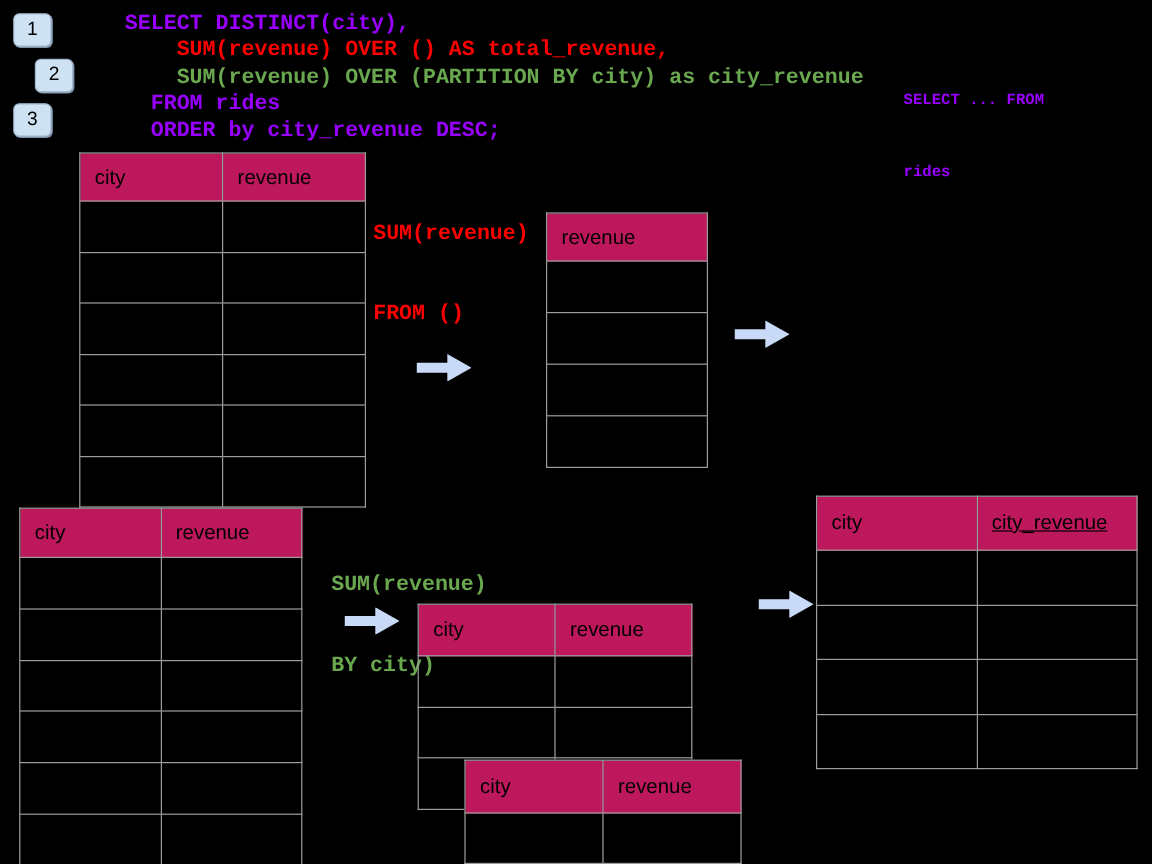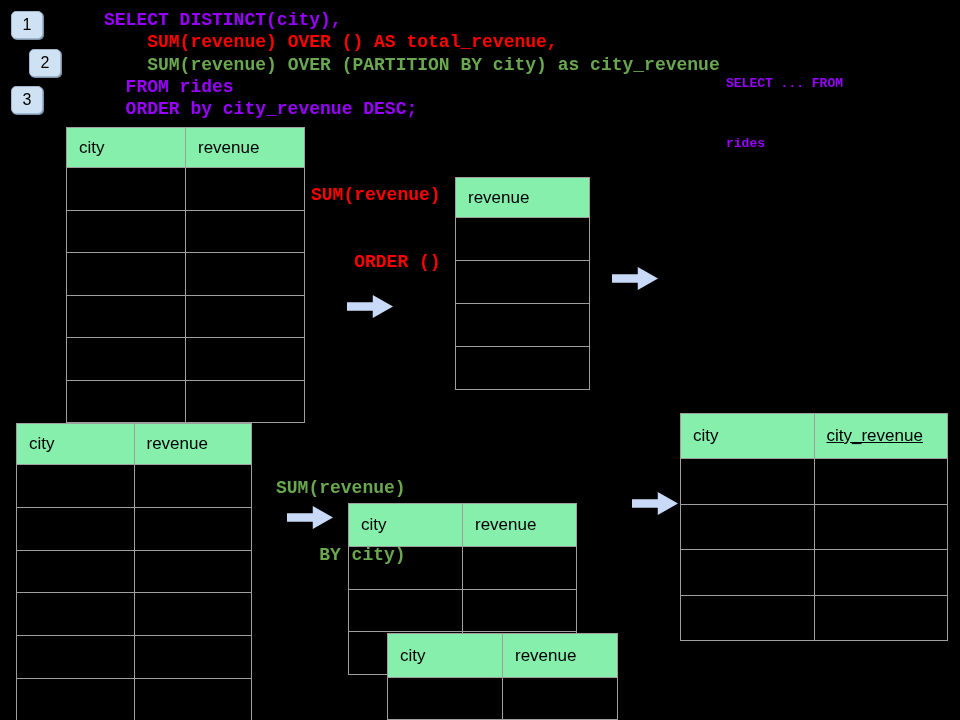--- a/index.html
+++ b/index.html
@@ -8,31 +8,31 @@
 
   
   .badge{position:absolute;width:30px;height:26px;background:#cfe2f3;
          border:1px solid #9fb6cd;border-radius:5px;color:#000;
          font-size:16px;display:flex;align-items:center;justify-content:center;
          box-shadow:1px 1px 0 #7e93a8;}
 
   
   .code{position:absolute;left:88px;top:9px;font-family:"Liberation Mono",monospace;
         font-weight:bold;font-size:18px;line-height:22.3px;white-space:pre;margin-left:16px;}
-  .side-note{position:absolute;left:726px;top:34px;font-family:"Liberation Mono",monospace;
+  .side-note{position:absolute;left:753px;top:34px;font-family:"Liberation Mono",monospace;
         font-weight:bold;font-size:13px;line-height:20px;white-space:pre;}
   .annot{position:absolute;font-family:"Liberation Mono",monospace;font-weight:bold;
-        font-size:18px;line-height:22.4px;white-space:pre;text-align:right;}
+        font-size:18px;line-height:22.4px;white-space:pre;}
   .txt-purple{color:#9900ff;}
   .txt-red{color:#ff0000;}
   .txt-green{color:#6aa84f;}
 
   
   table.grid{position:absolute;border-collapse:collapse;table-layout:fixed;}
-  table.grid th{background:#86efac;color:#000;font-weight:400;font-size:17px;
+  table.grid th{background:#be185d;color:#000;font-weight:400;font-size:17px;
         text-align:left;padding:0 0 0 12px;height:var(--hh,39px);
         border:1px solid #9e9e9e;}
   table.grid td{height:var(--rh,41.5px);border:1px solid #9e9e9e;padding:0;}
   table.grid.opaque{background:#000;}
 
   
   .arrow{position:absolute;width:46px;height:23px;background:#c9daf8;
          clip-path:polygon(0% 32%,56% 32%,56% 0%,100% 50%,56% 100%,56% 68%,0% 68%);}
 </style>
 </head>
@@ -46,21 +46,21 @@
 
   <div class="code"><div style="color: rgb(153, 0, 255); padding-left: 0ch;">SELECT DISTINCT(city),</div><div style="color: rgb(255, 0, 0); padding-left: 4ch;">SUM(revenue) OVER () AS total_revenue,</div><div style="color: rgb(106, 168, 79); padding-left: 4ch;">SUM(revenue) OVER (PARTITION BY city) as city_revenue</div><div style="color: rgb(153, 0, 255); padding-left: 2ch;">FROM rides</div><div style="color: rgb(153, 0, 255); padding-left: 2ch;">ORDER by city_revenue DESC;</div></div>
 
   <div class="side-note txt-purple">
     <div>SELECT ... FROM</div>
     <div>rides</div>
   </div>
 
   <div class="annot txt-red" style="left:311px;top:139px;">
     <div>SUM(revenue)</div>
-    <div>ORDER ()</div>
+    <div>FROM ()</div>
   </div>
 
   <div class="annot txt-green" style="left:276px;top:432px;">
     <div>SUM(revenue)</div>
     <div>BY city)</div>
   </div>
 
   <table class="grid" style="left:66px;top:127px;width:239px;--hh:39px;--rh:41.5px;">
       <thead>
         <tr>

